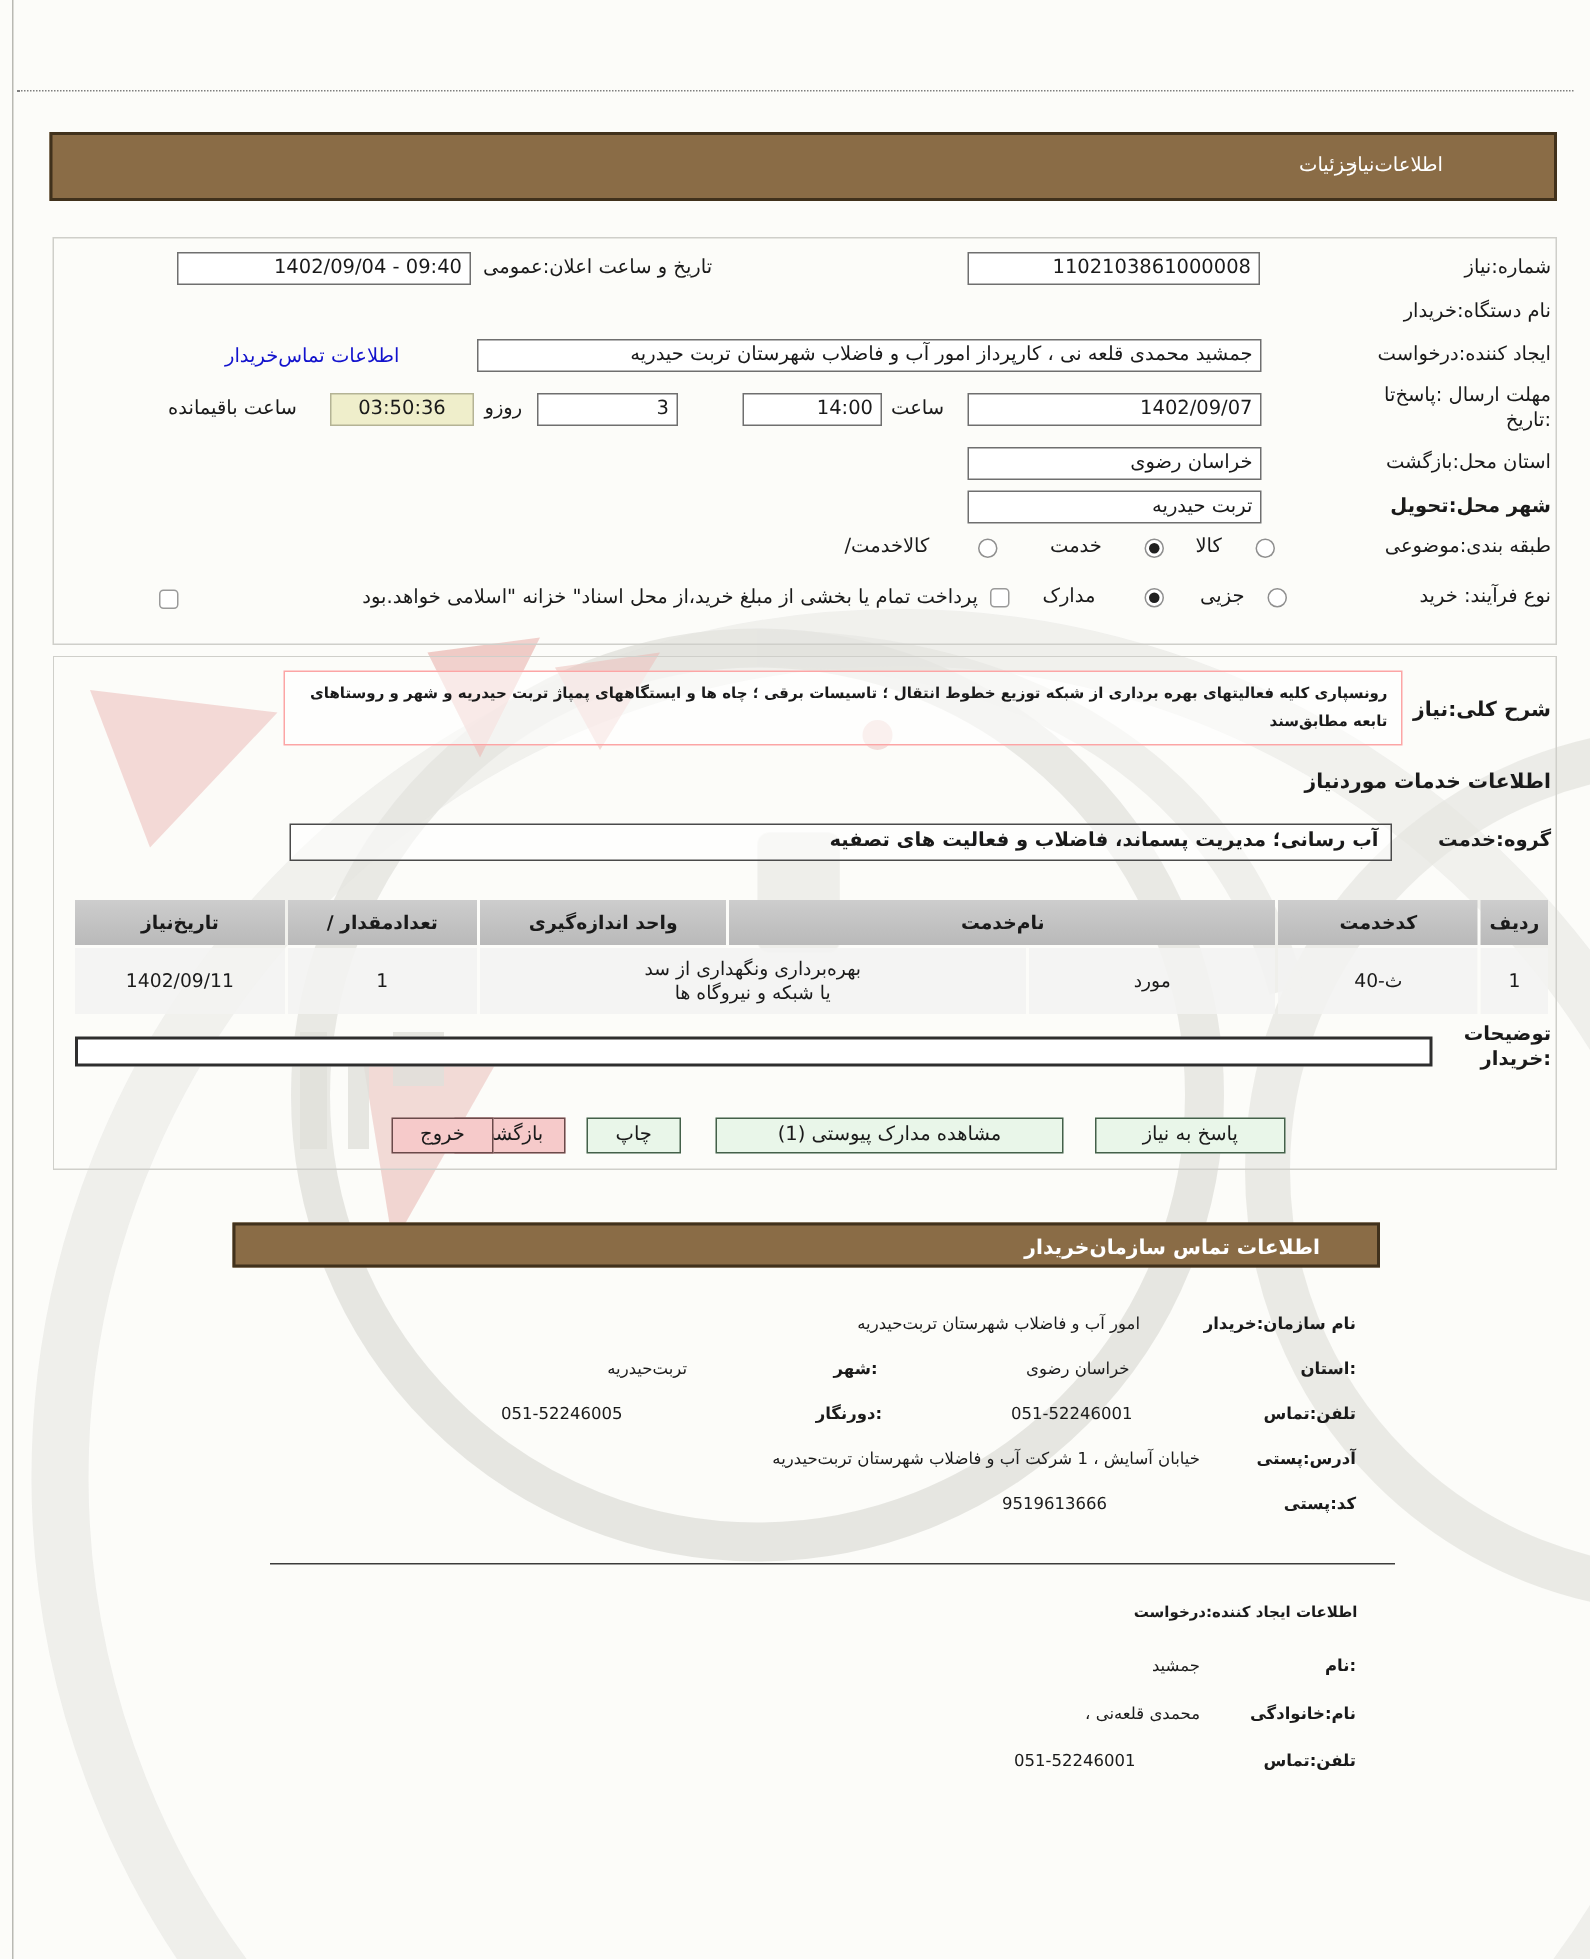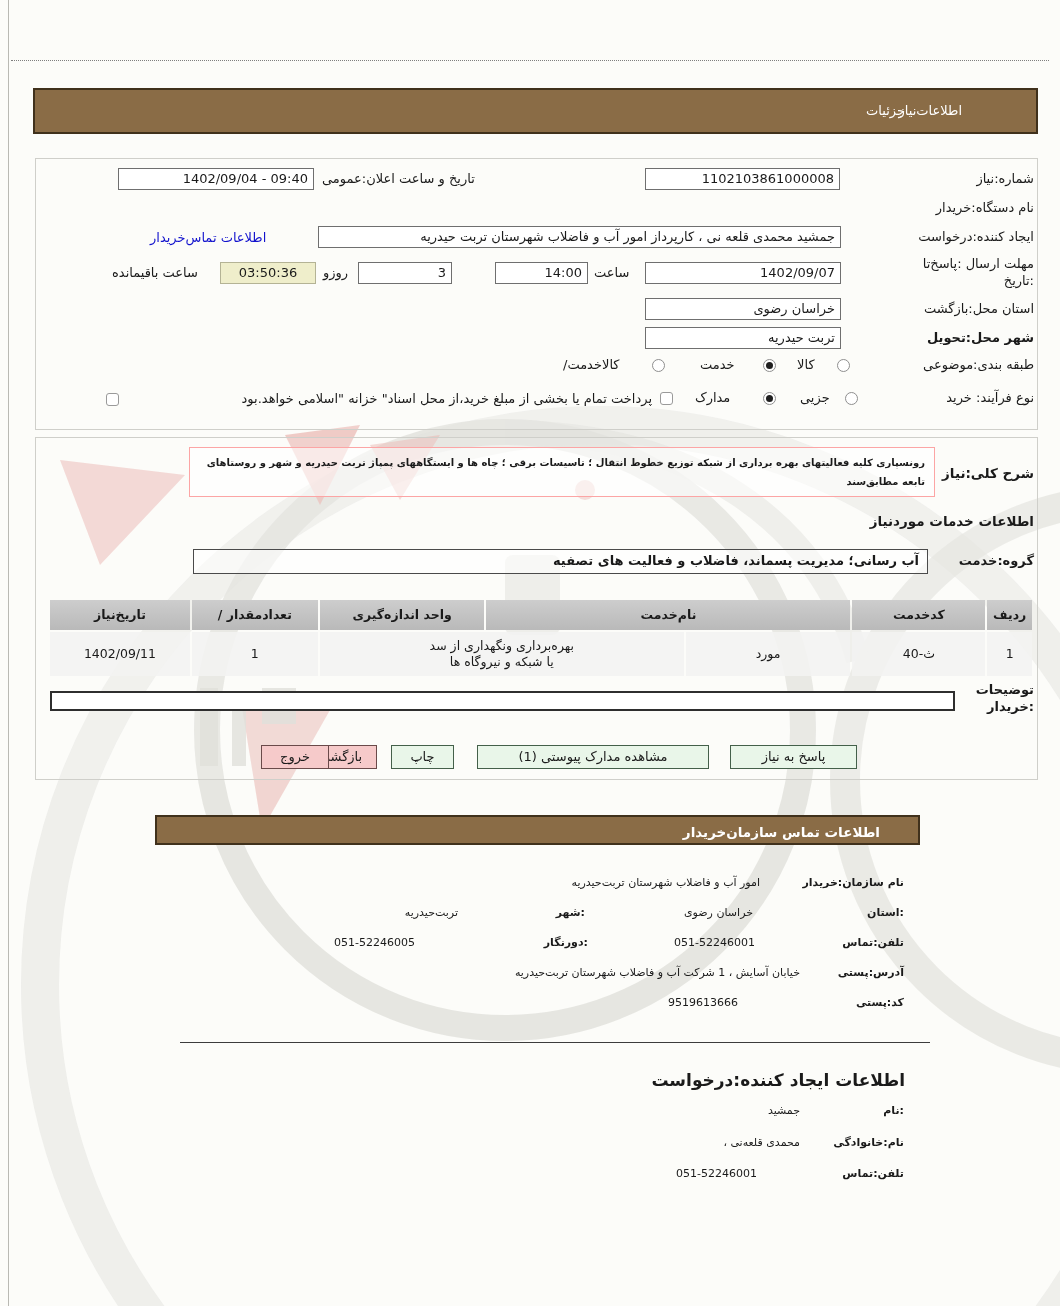--- a/index.html
+++ b/index.html
@@ -199,21 +199,21 @@
   <div class="sval" style="right:645px;top:936px;">051-52246005</div>
 
   <div class="slbl" style="right:156px;top:966px;">آدرس:پستی</div>
   <div class="sval" style="right:260px;top:966px;">خیابان آسایش ، 1 شرکت آب و فاضلاب شهرستان تربت‌حیدریه</div>
 
   <div class="slbl" style="right:156px;top:996px;">کد:پستی</div>
   <div class="sval" style="right:322px;top:996px;">9519613666</div>
 
   <div class="divider"></div>
 
-  <div class="slbl" style="right:155px;top:1070px;font-size:17px;">اطلاعات ایجاد کننده:درخواست</div>
+  <div class="slbl" style="right:155px;top:1070px;font-size:10px;">اطلاعات ایجاد کننده:درخواست</div>
 
   <div class="slbl" style="right:156px;top:1104px;">:نام</div>
   <div class="sval" style="right:260px;top:1104px;">جمشید</div>
 
   <div class="slbl" style="right:156px;top:1136px;">نام:خانوادگی</div>
   <div class="sval" style="right:260px;top:1136px;">محمدی قلعه‌نی ،</div>
 
   <div class="slbl" style="right:156px;top:1167px;">تلفن:تماس</div>
   <div class="sval" style="right:303px;top:1167px;">051-52246001</div>
 

